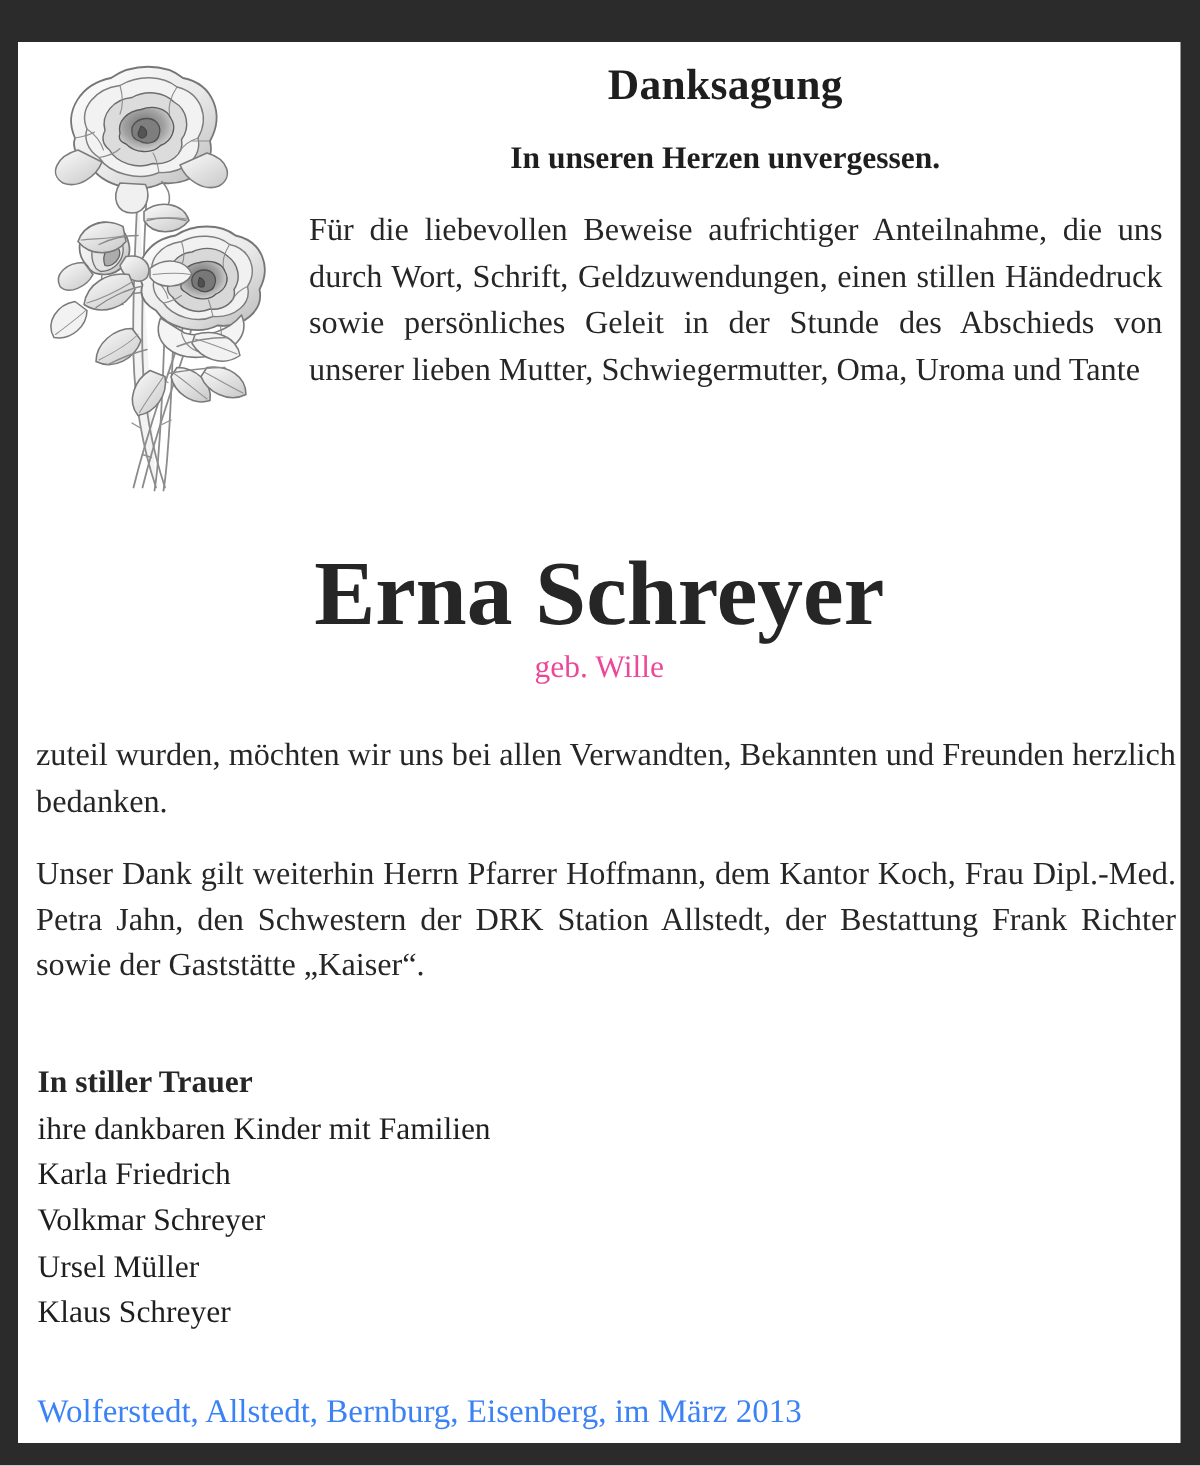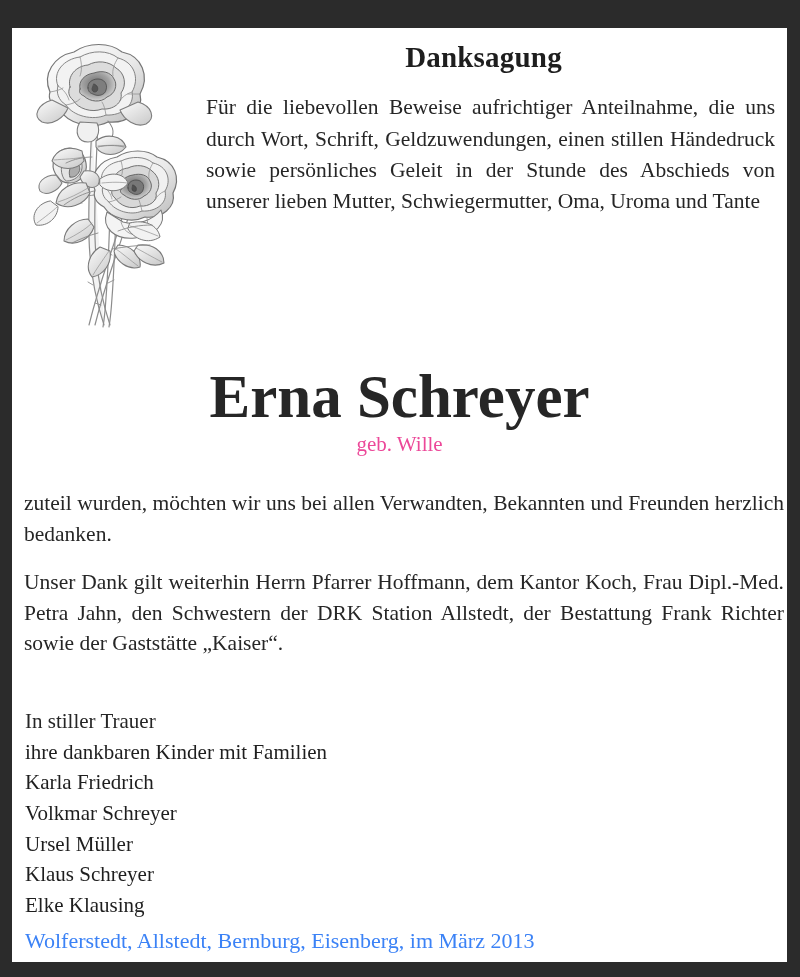--- a/index.html
+++ b/index.html
@@ -122,21 +122,21 @@
   
   .mourners-block {
     position: absolute;
     left: 13px;
     right: 12px;
     top: 678px;
   }
   .mourners-lead {
     margin: 0;
     font-size: 21px;
-    font-weight: normal;
+    font-weight: bold;
     color: #262626;
     line-height: 1.46;
   }
   .mourner-name {
     margin: 0;
     font-size: 21px;
     font-weight: normal;
     color: #1e1e1e;
     line-height: 1.46;
   }
@@ -311,39 +311,39 @@
             <path d="M72 114 C 80 112, 90 112, 98 114"></path>
             <path d="M86 216 C 98 214, 112 212, 124 212"></path>
             <path d="M92 198 C 102 194, 114 192, 126 192"></path>
           </g>
         </g>
       </svg>
     </div>
 
     <div class="header-block">
       <h1 class="doc-title">Danksagung</h1>
+      <p class="doc-subtitle">In unseren Herzen unvergessen.</p>
       <p class="intro-paragraph">Für die liebevollen Beweise aufrichtiger Anteilnahme, die uns durch Wort, Schrift, Geldzuwendungen, einen stillen Händedruck sowie persönliches Geleit in der Stunde des Abschieds von unserer lieben Mutter, Schwiegermutter, Oma, Uroma und Tante</p>
     </div>
 
     <div class="name-block">
       <p class="deceased-name">Erna Schreyer</p>
       <p class="maiden-name">geb. Wille</p>
     </div>
 
     <div class="body-block">
       <p class="body-paragraph">zuteil wurden, möchten wir uns bei allen Verwandten, Bekannten und Freunden herzlich bedanken.</p>
       <p class="body-paragraph">Unser Dank gilt weiterhin Herrn Pfarrer Hoffmann, dem Kantor Koch, Frau Dipl.-Med. Petra Jahn, den Schwestern der DRK Station Allstedt, der Bestattung Frank Richter sowie der Gaststätte „Kaiser“.</p>
     </div>
 
     <div class="mourners-block">
       <p class="mourners-lead">In stiller Trauer</p>
       <p class="mourner-name">ihre dankbaren Kinder mit Familien</p>
       <p class="mourner-name">Karla Friedrich</p>
       <p class="mourner-name">Volkmar Schreyer</p>
       <p class="mourner-name">Ursel Müller</p>
       <p class="mourner-name">Klaus Schreyer</p>
-      <p class="mourner-name">Elke Klausing</p>
     </div>
 
     <p class="footer-line">Wolferstedt, Allstedt, Bernburg, Eisenberg, im März 2013</p>
 
   </div>
 </div>
 
 </body></html>

